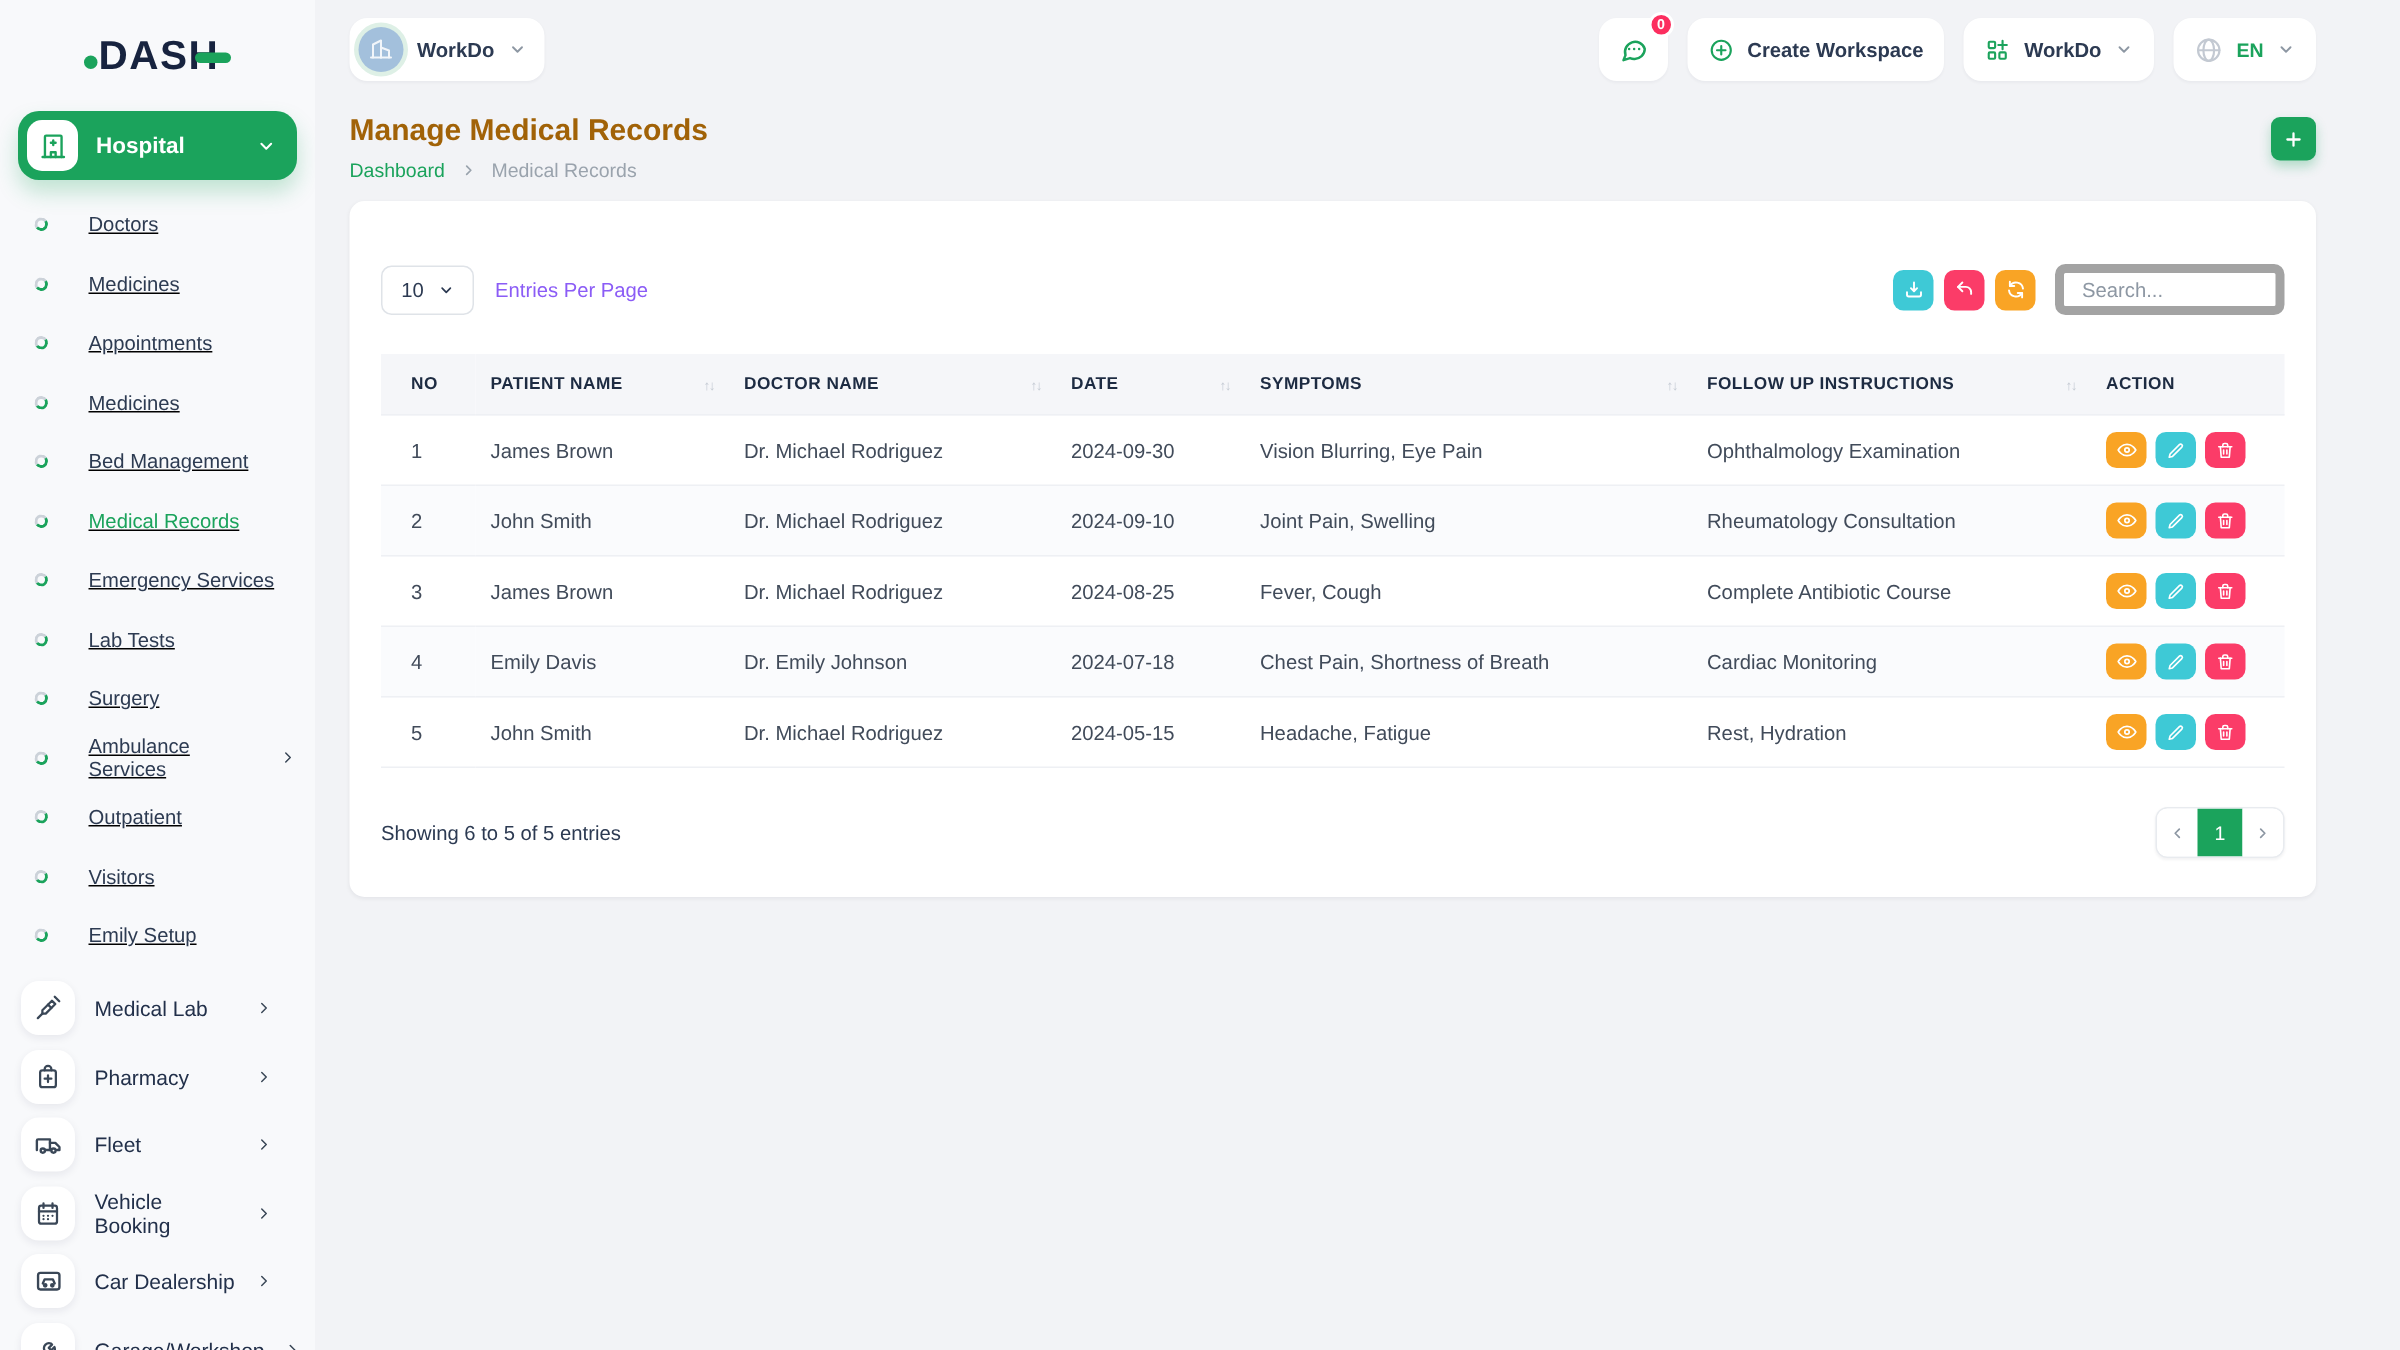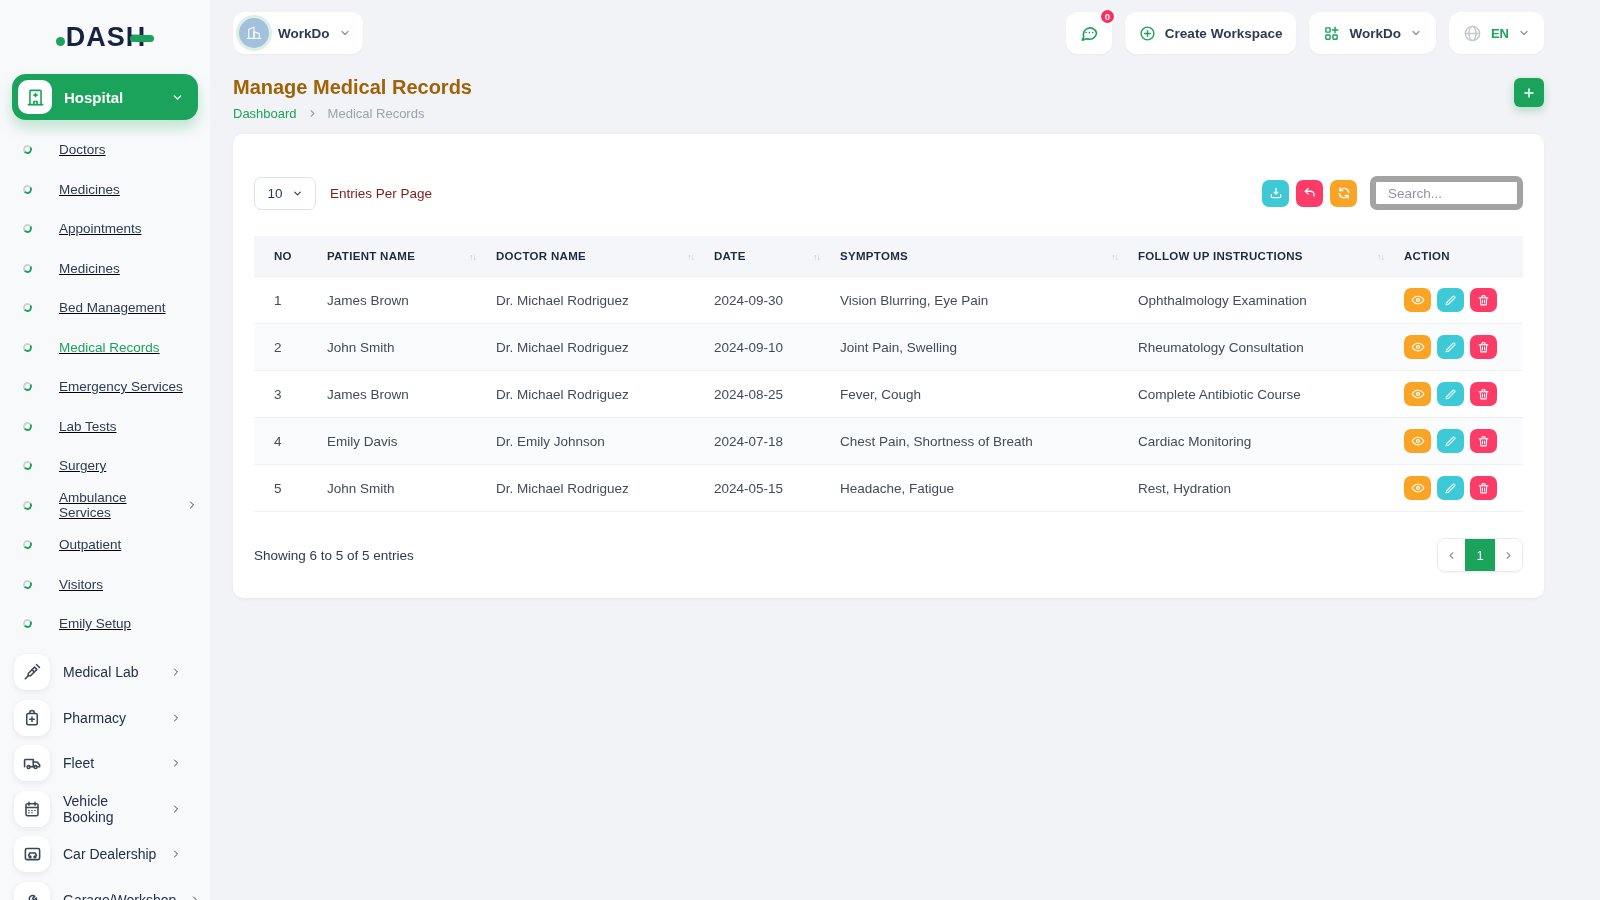--- a/index.html
+++ b/index.html
@@ -61,21 +61,21 @@
   .add-btn { width:30px; height:29px; border:none; border-radius:6px; background:var(--c-accent,#1ba35c);
     color:#fff; display:flex; align-items:center; justify-content:center; cursor:pointer; margin-top:8px;
     box-shadow:0 4px 8px rgba(27,163,92,.3); }
 
   
   .card { margin-top:13px; background:#fff; border-radius:10px; box-shadow:0 1px 3px rgba(16,24,40,.06);
     padding:42px 21px 26px 21px; }
   .controls { display:flex; align-items:center; margin-bottom:26px; }
   .select { width:62px; height:33px; border:1px solid #dfe3e8; border-radius:7px; background:#fff; display:flex;
     align-items:center; justify-content:center; gap:9px; font-size:13.5px; color:#2c3a52; cursor:pointer; }
-  .entries-label { margin-left:14px; font-size:13.5px; color:#7f1d1d; font-weight:500; }
+  .entries-label { margin-left:14px; font-size:13.5px; color:#8b5cf6; font-weight:500; }
   .spacer { flex:1; }
   .tool-btn { width:27px; height:27px; border:none; border-radius:7px; color:#fff; display:flex;
     align-items:center; justify-content:center; margin-left:7px; cursor:pointer; }
   .tool-download { background:var(--c-download,#3ec9d6); }
   .tool-undo { background:var(--c-undo,#fb3c68); }
   .tool-refresh { background:var(--c-refresh,#f9a425); }
   .search { width:153px; height:34px; margin-left:13px; border:6px solid #a3a3a3; border-radius:7px;
     padding:0 12px; font-size:13.5px; color:#2c3a52; outline:none; font-family:"Liberation Sans",sans-serif; }
   .search::placeholder { color:#8d97a3; }
 

